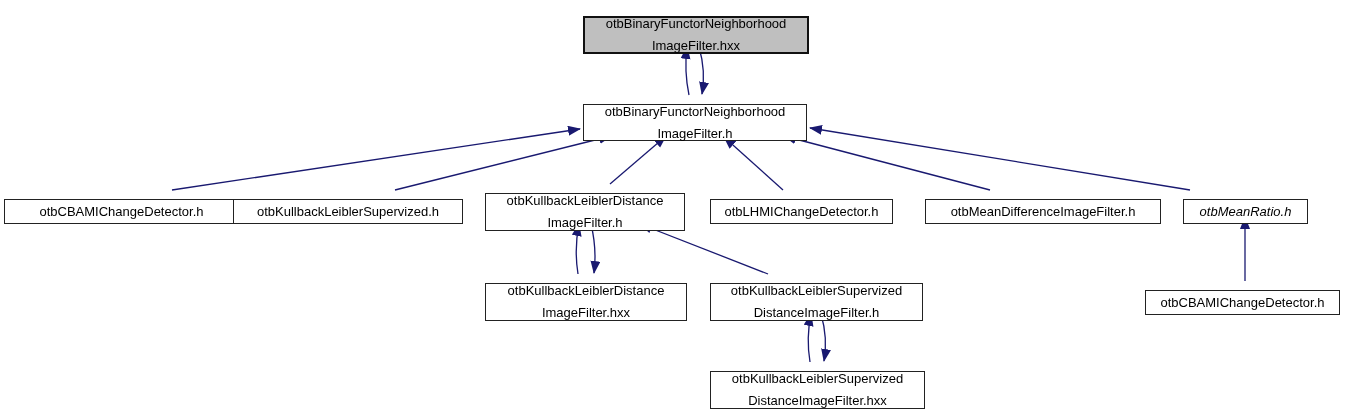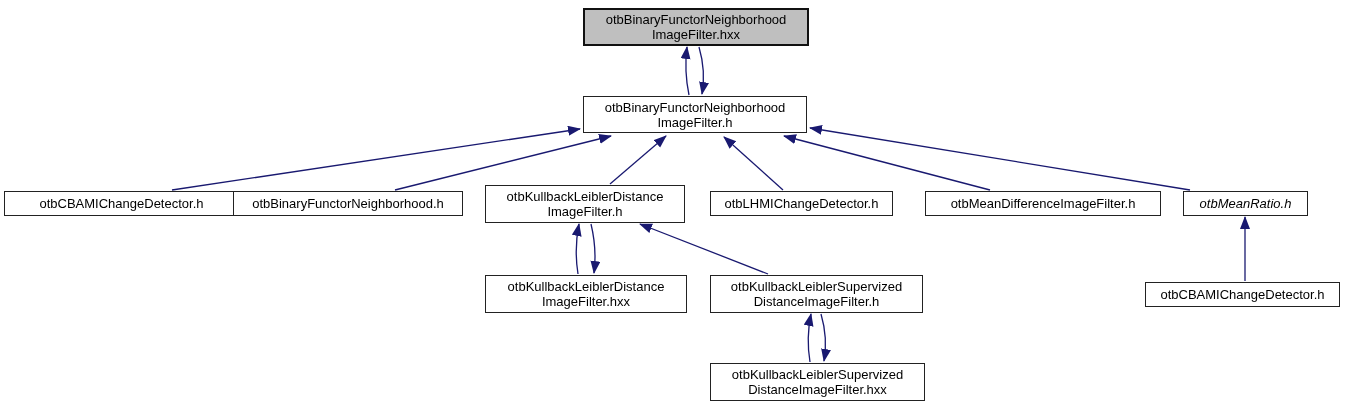--- a/index.html
+++ b/index.html
@@ -31,22 +31,23 @@
     position: absolute;
     box-sizing: border-box;
     background: #ffffff;
     border: 1px solid #222222;
     display: flex;
     align-items: center;
     justify-content: center;
     text-align: center;
     color: #000000;
     font-size: 13px;
-    line-height: 15px;
+    line-height: 22px;
     cursor: pointer;
+    margin-top: 8px;
   }
   .node.highlighted {
     background: #bfbfbf;
     border: 2px solid #111111;
     cursor: default;
   }
   .node-label {
     white-space: pre-line;
     display: block;
     padding: 1px 3px;
@@ -89,21 +90,21 @@
   <div class="node" style="left: 583px; top: 96px; width: 224px; height: 37px;">
     <span class="node-label">otbBinaryFunctorNeighborhood
 ImageFilter.h</span>
   </div>
 
   <div class="node" style="left: 4px; top: 191px; width: 235px; height: 25px;">
     <span class="node-label">otbCBAMIChangeDetector.h</span>
   </div>
 
   <div class="node" style="left: 233px; top: 191px; width: 230px; height: 25px;">
-    <span class="node-label">otbBinaryFunctorNeighborhood.h</span>
+    <span class="node-label">otbKullbackLeiblerSupervized.h</span>
   </div>
 
   <div class="node" style="left: 485px; top: 185px; width: 200px; height: 38px;">
     <span class="node-label">otbKullbackLeiblerDistance
 ImageFilter.h</span>
   </div>
 
   <div class="node" style="left: 710px; top: 191px; width: 183px; height: 25px;">
     <span class="node-label">otbLHMIChangeDetector.h</span>
   </div>

